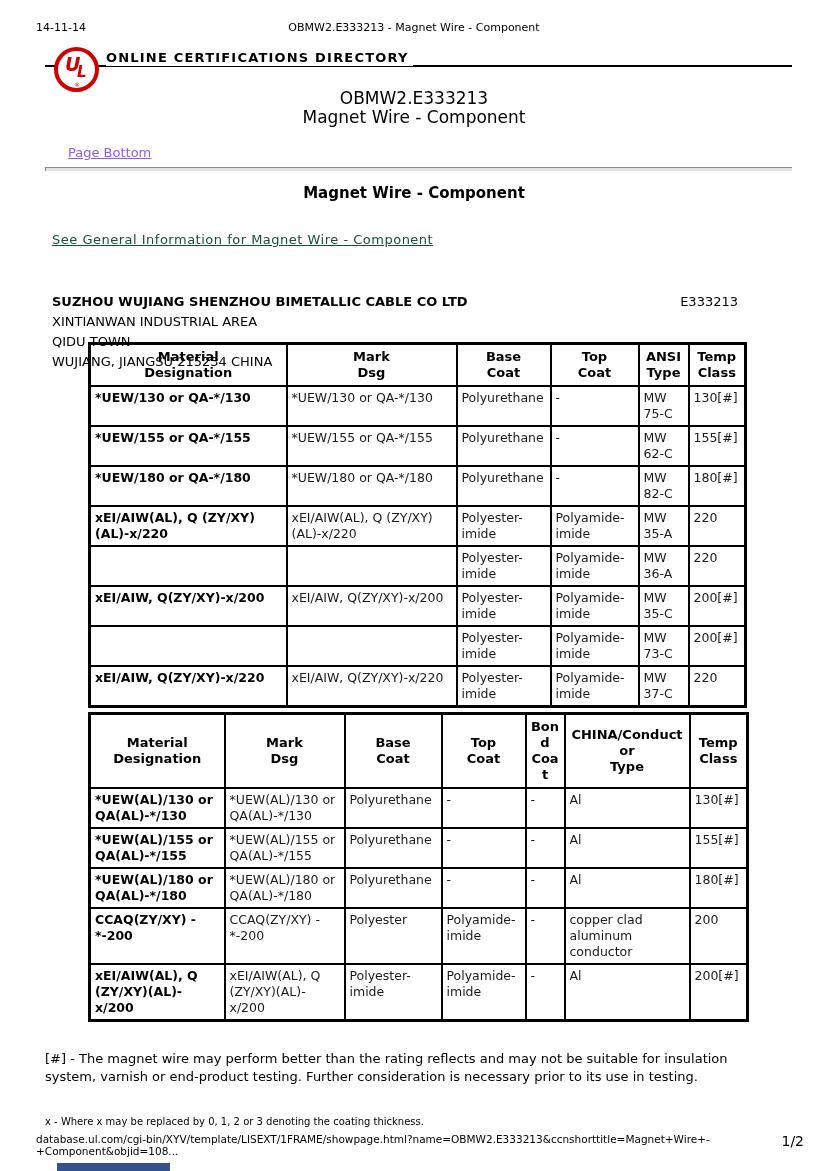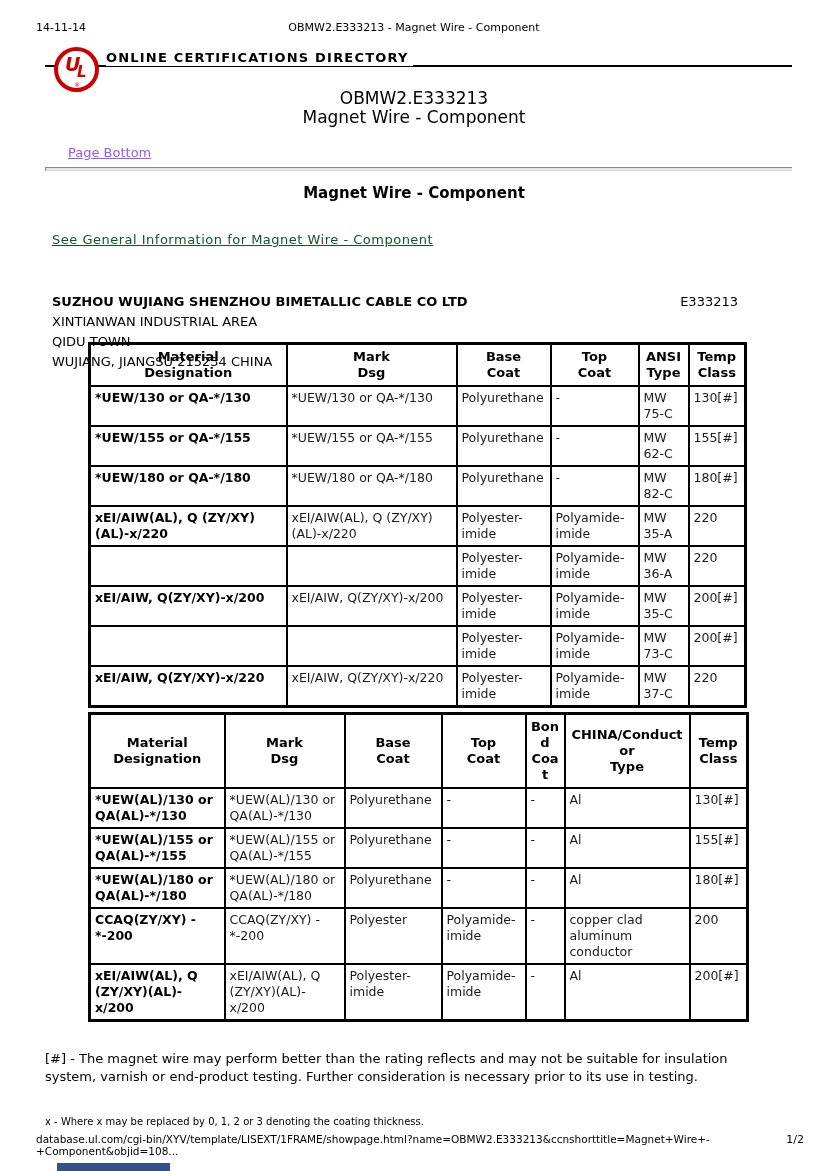--- a/index.html
+++ b/index.html
@@ -38,21 +38,21 @@
   .spec-table.t2 { top: 712px; width: 658px; }
   .spec-table th, .spec-table td { border: 2px solid #000; overflow-wrap: break-word; }
   .spec-table th { font-size: 13px; font-weight: bold; text-align: center; vertical-align: middle; padding: 4px 2px; line-height: 16px; }
   .spec-table td { font-size: 12.5px; vertical-align: top; text-align: left; padding: 3px 4px; line-height: 16px; height: 34px; color: #1a1a1a; }
   .spec-table td.mat { font-weight: bold; color: #000; }
 
   .note-hash { position: absolute; top: 1050px; left: 45px; width: 734px; font-size: 13px; line-height: 17.5px; }
   .note-x { position: absolute; top: 1091px; left: 45px; width: 734px; font-size: 10px; margin-top: 25px; }
 
   .print-footer-url { position: absolute; top: 1133px; left: 36px; font-size: 10.5px; }
-  .print-footer-page { position: absolute; top: 1133px; right: 24px; font-size: 11px; }
+  .print-footer-page { position: absolute; top: 1133px; right: 24px; font-size: 14px; }
 
   .bottom-bar { position: absolute; top: 1163px; left: 57px; width: 113px; height: 8px; background: #34518e; }
 </style>
 </head>
 <body>
 
 <div class="page">
 
   <div class="print-date">14-11-14</div>
   <div class="print-title">OBMW2.E333213 - Magnet Wire - Component</div>

